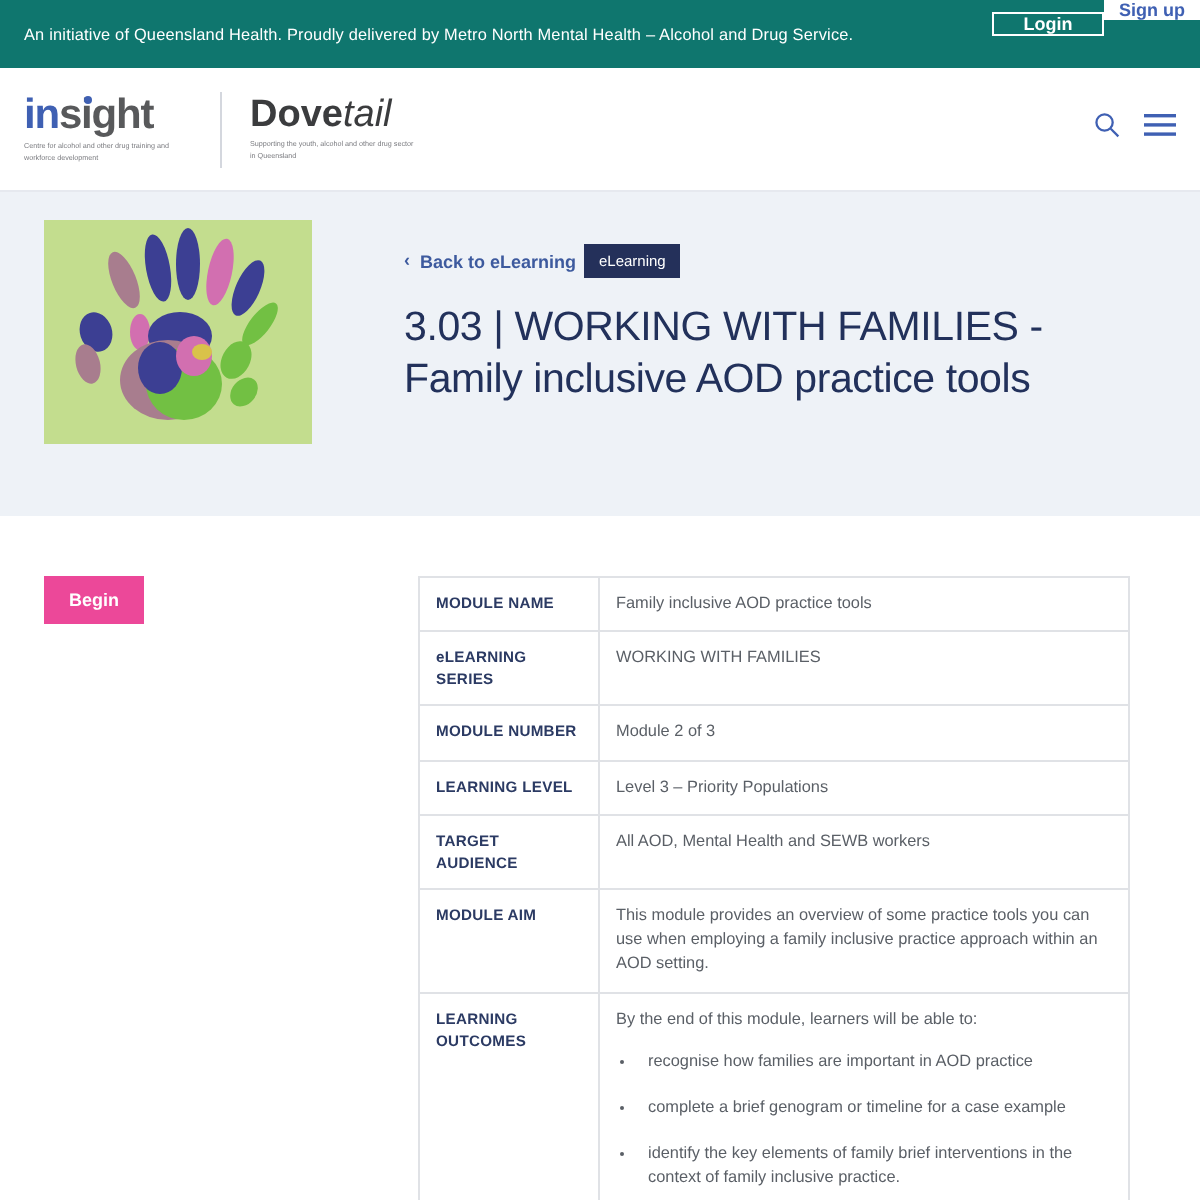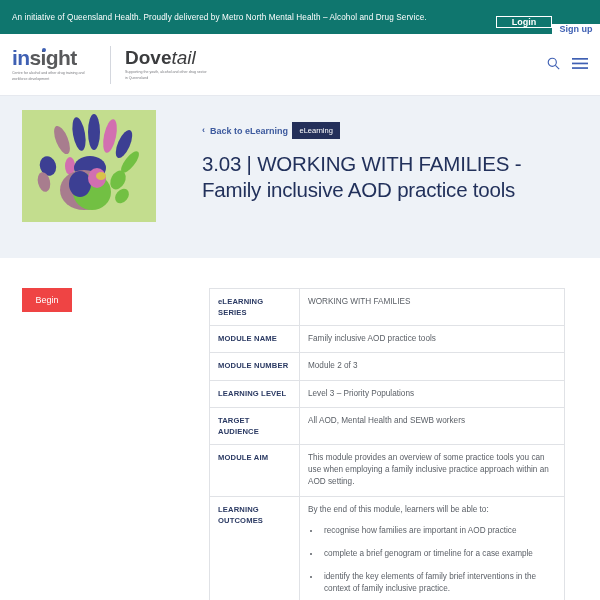--- a/index.html
+++ b/index.html
@@ -23,21 +23,21 @@
     color: #ffffff;
     font-size: 8.2px;
     letter-spacing: 0.1px;
     white-space: nowrap;
   }
   .topbar-actions {
     position: absolute;
     right: 0; top: 0;
     height: 34px;
     display: flex;
-    align-items: flex-end;
+    align-items: flex-start;
     margin-left: 16px;
   }
   .btn-login {
     display: flex; align-items: center; justify-content: center;
     width: 56px;
     margin: 6px 0;
     border: 1px solid #ffffff;
     color: #ffffff;
     background: transparent;
     font-size: 9px;
@@ -168,24 +168,24 @@
   .left-col {
     width: 209px;
     flex: 0 0 209px;
     padding-left: 22px;
   }
   .btn-begin {
     display: inline-flex;
     align-items: center;
     justify-content: center;
     width: 50px; height: 24px;
-    background: #ef4444;
+    background: #ec4899;
     color: #ffffff;
     font-size: 9px;
-    font-weight: normal;
+    font-weight: bold;
     border: none;
     cursor: pointer;
   }
   .table-wrap { flex: 1; padding-right: 35px; }
   table.info {
     width: 100%;
     border-collapse: collapse;
     table-layout: fixed;
   }
   table.info td {
@@ -299,26 +299,26 @@
 
 <div class="content">
   <div class="left-col">
     <button class="btn-begin">Begin</button>
   </div>
 
   <div class="table-wrap">
     <table class="info">
       <tbody>
         <tr>
+          <td class="lbl">MODULE NAME</td>
+          <td class="val">Family inclusive AOD practice tools</td>
+        </tr>
+        <tr>
           <td class="lbl">eLEARNING SERIES</td>
           <td class="val">WORKING WITH FAMILIES</td>
-        </tr>
-        <tr>
-          <td class="lbl">MODULE NAME</td>
-          <td class="val">Family inclusive AOD practice tools</td>
         </tr>
         <tr>
           <td class="lbl">MODULE NUMBER</td>
           <td class="val">Module 2 of 3</td>
         </tr>
         <tr>
           <td class="lbl">LEARNING LEVEL</td>
           <td class="val">Level 3 – Priority Populations</td>
         </tr>
         <tr>

